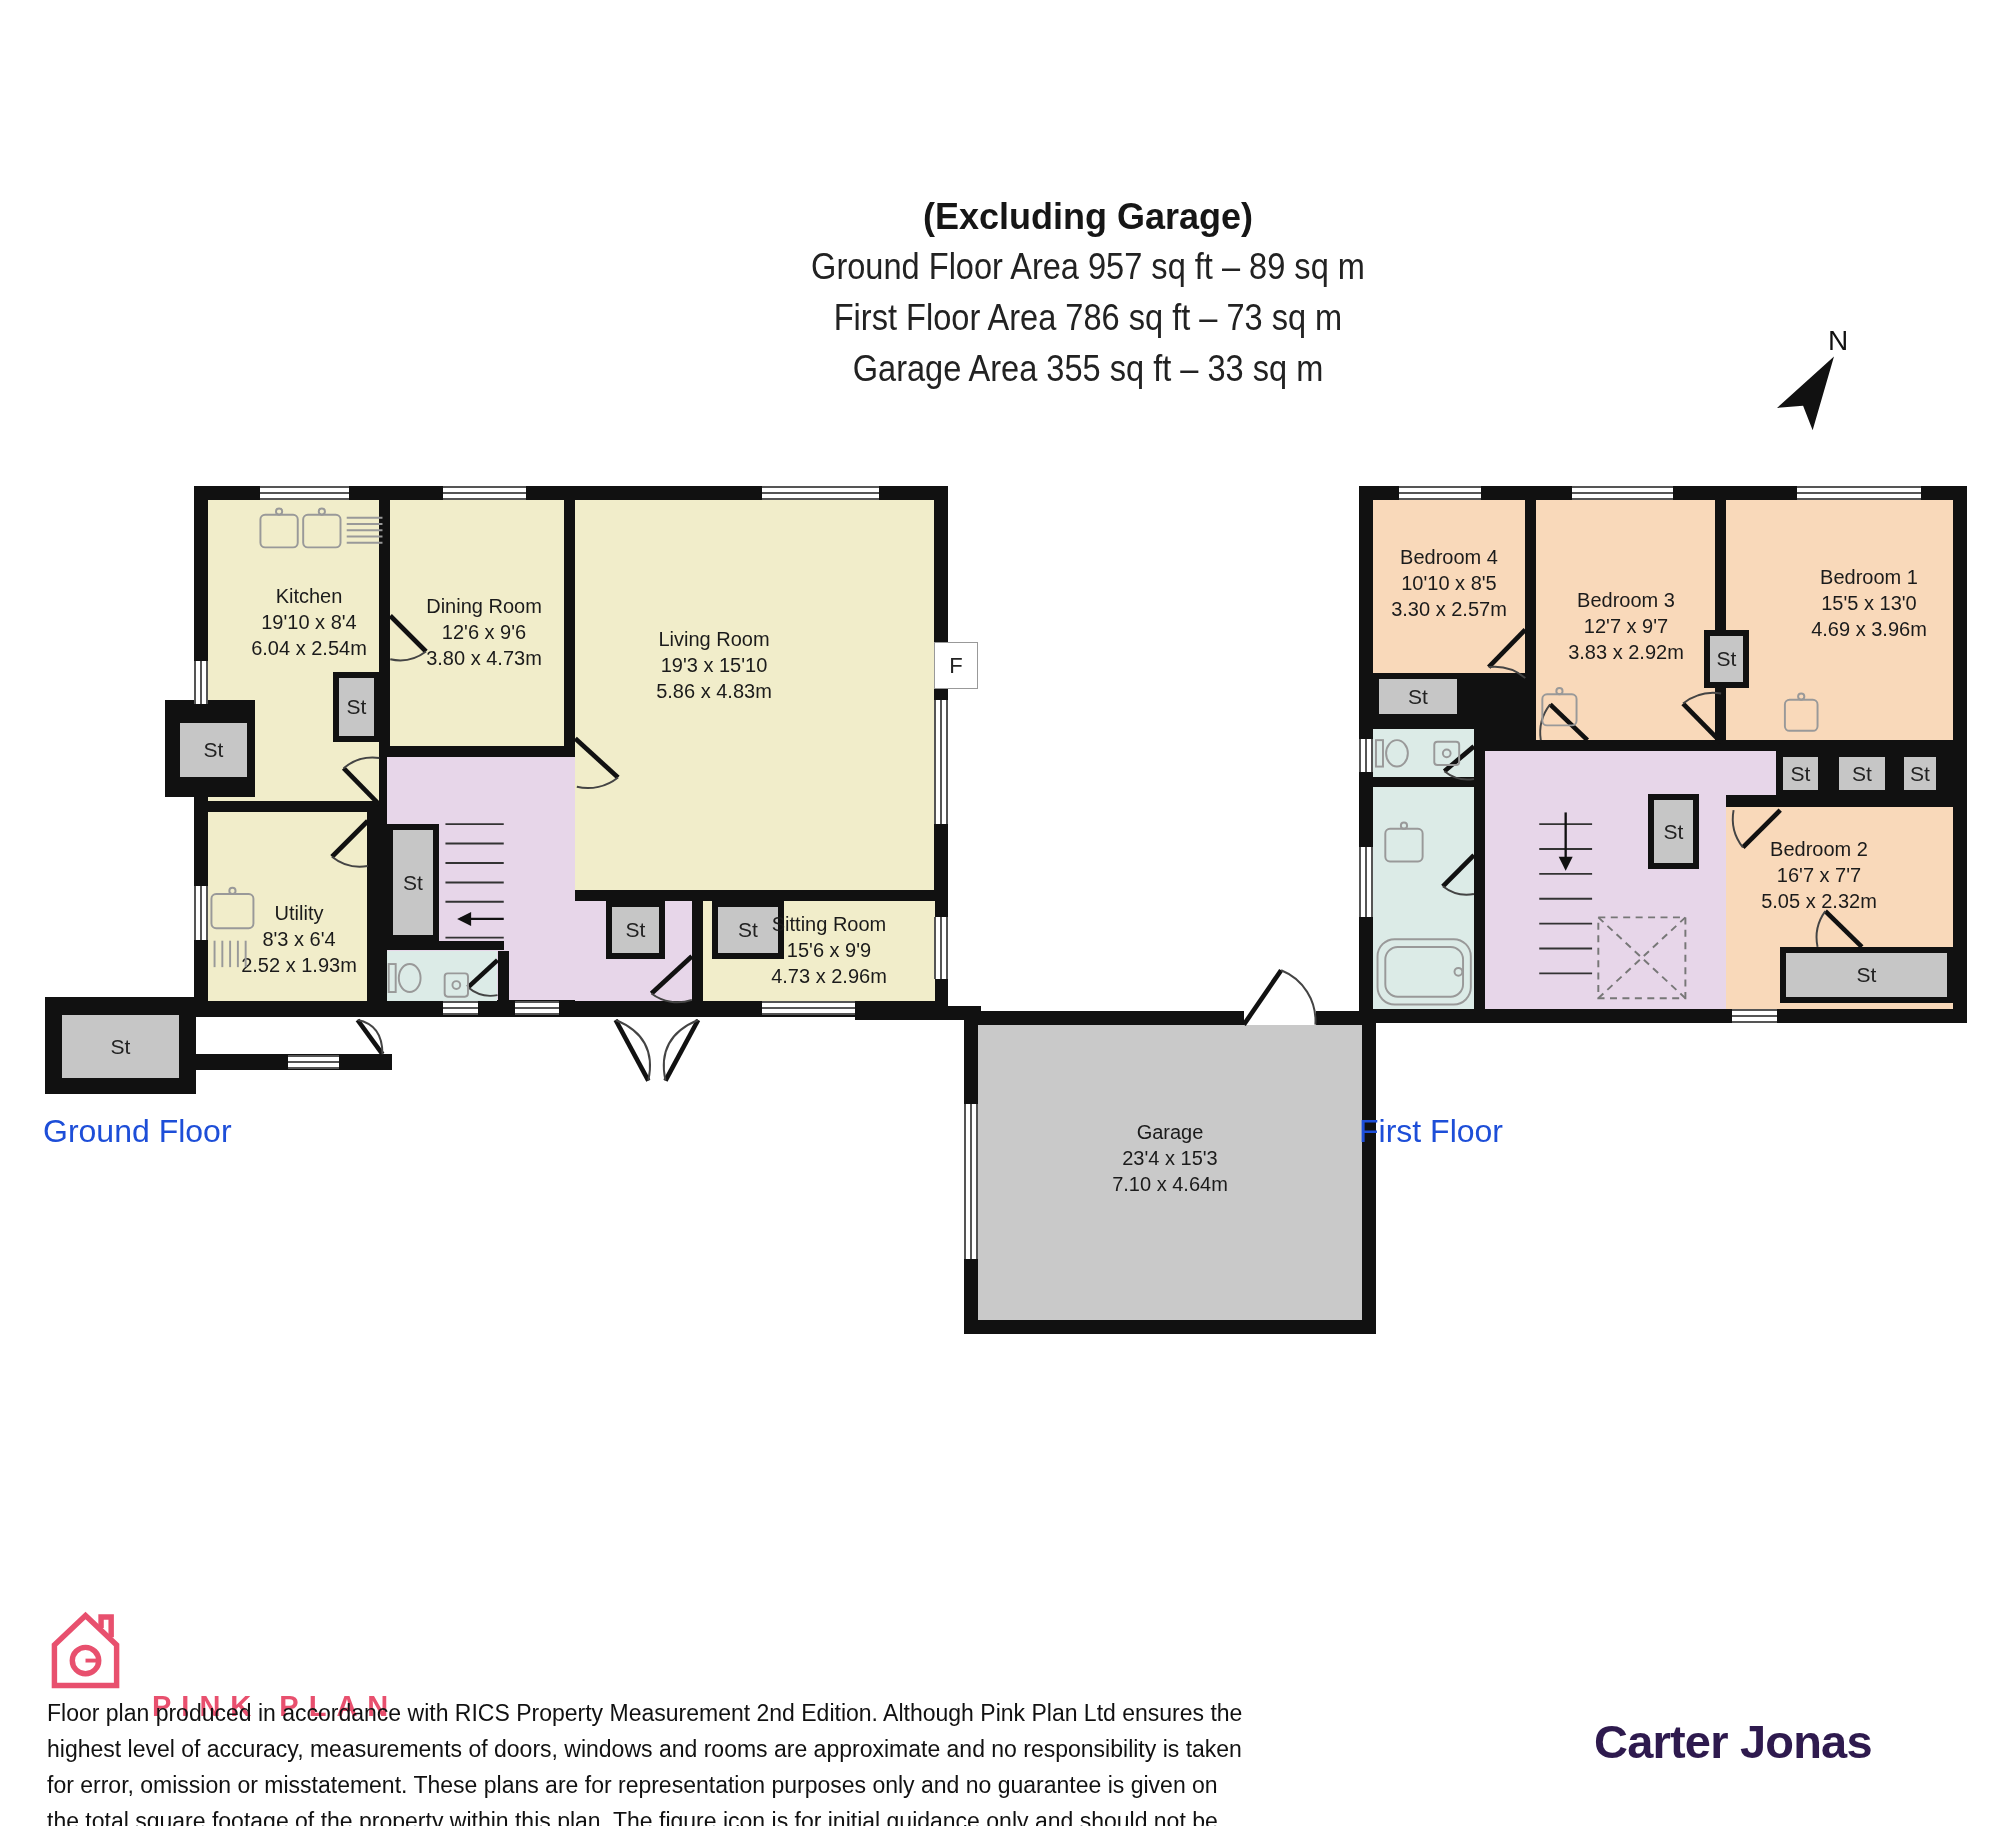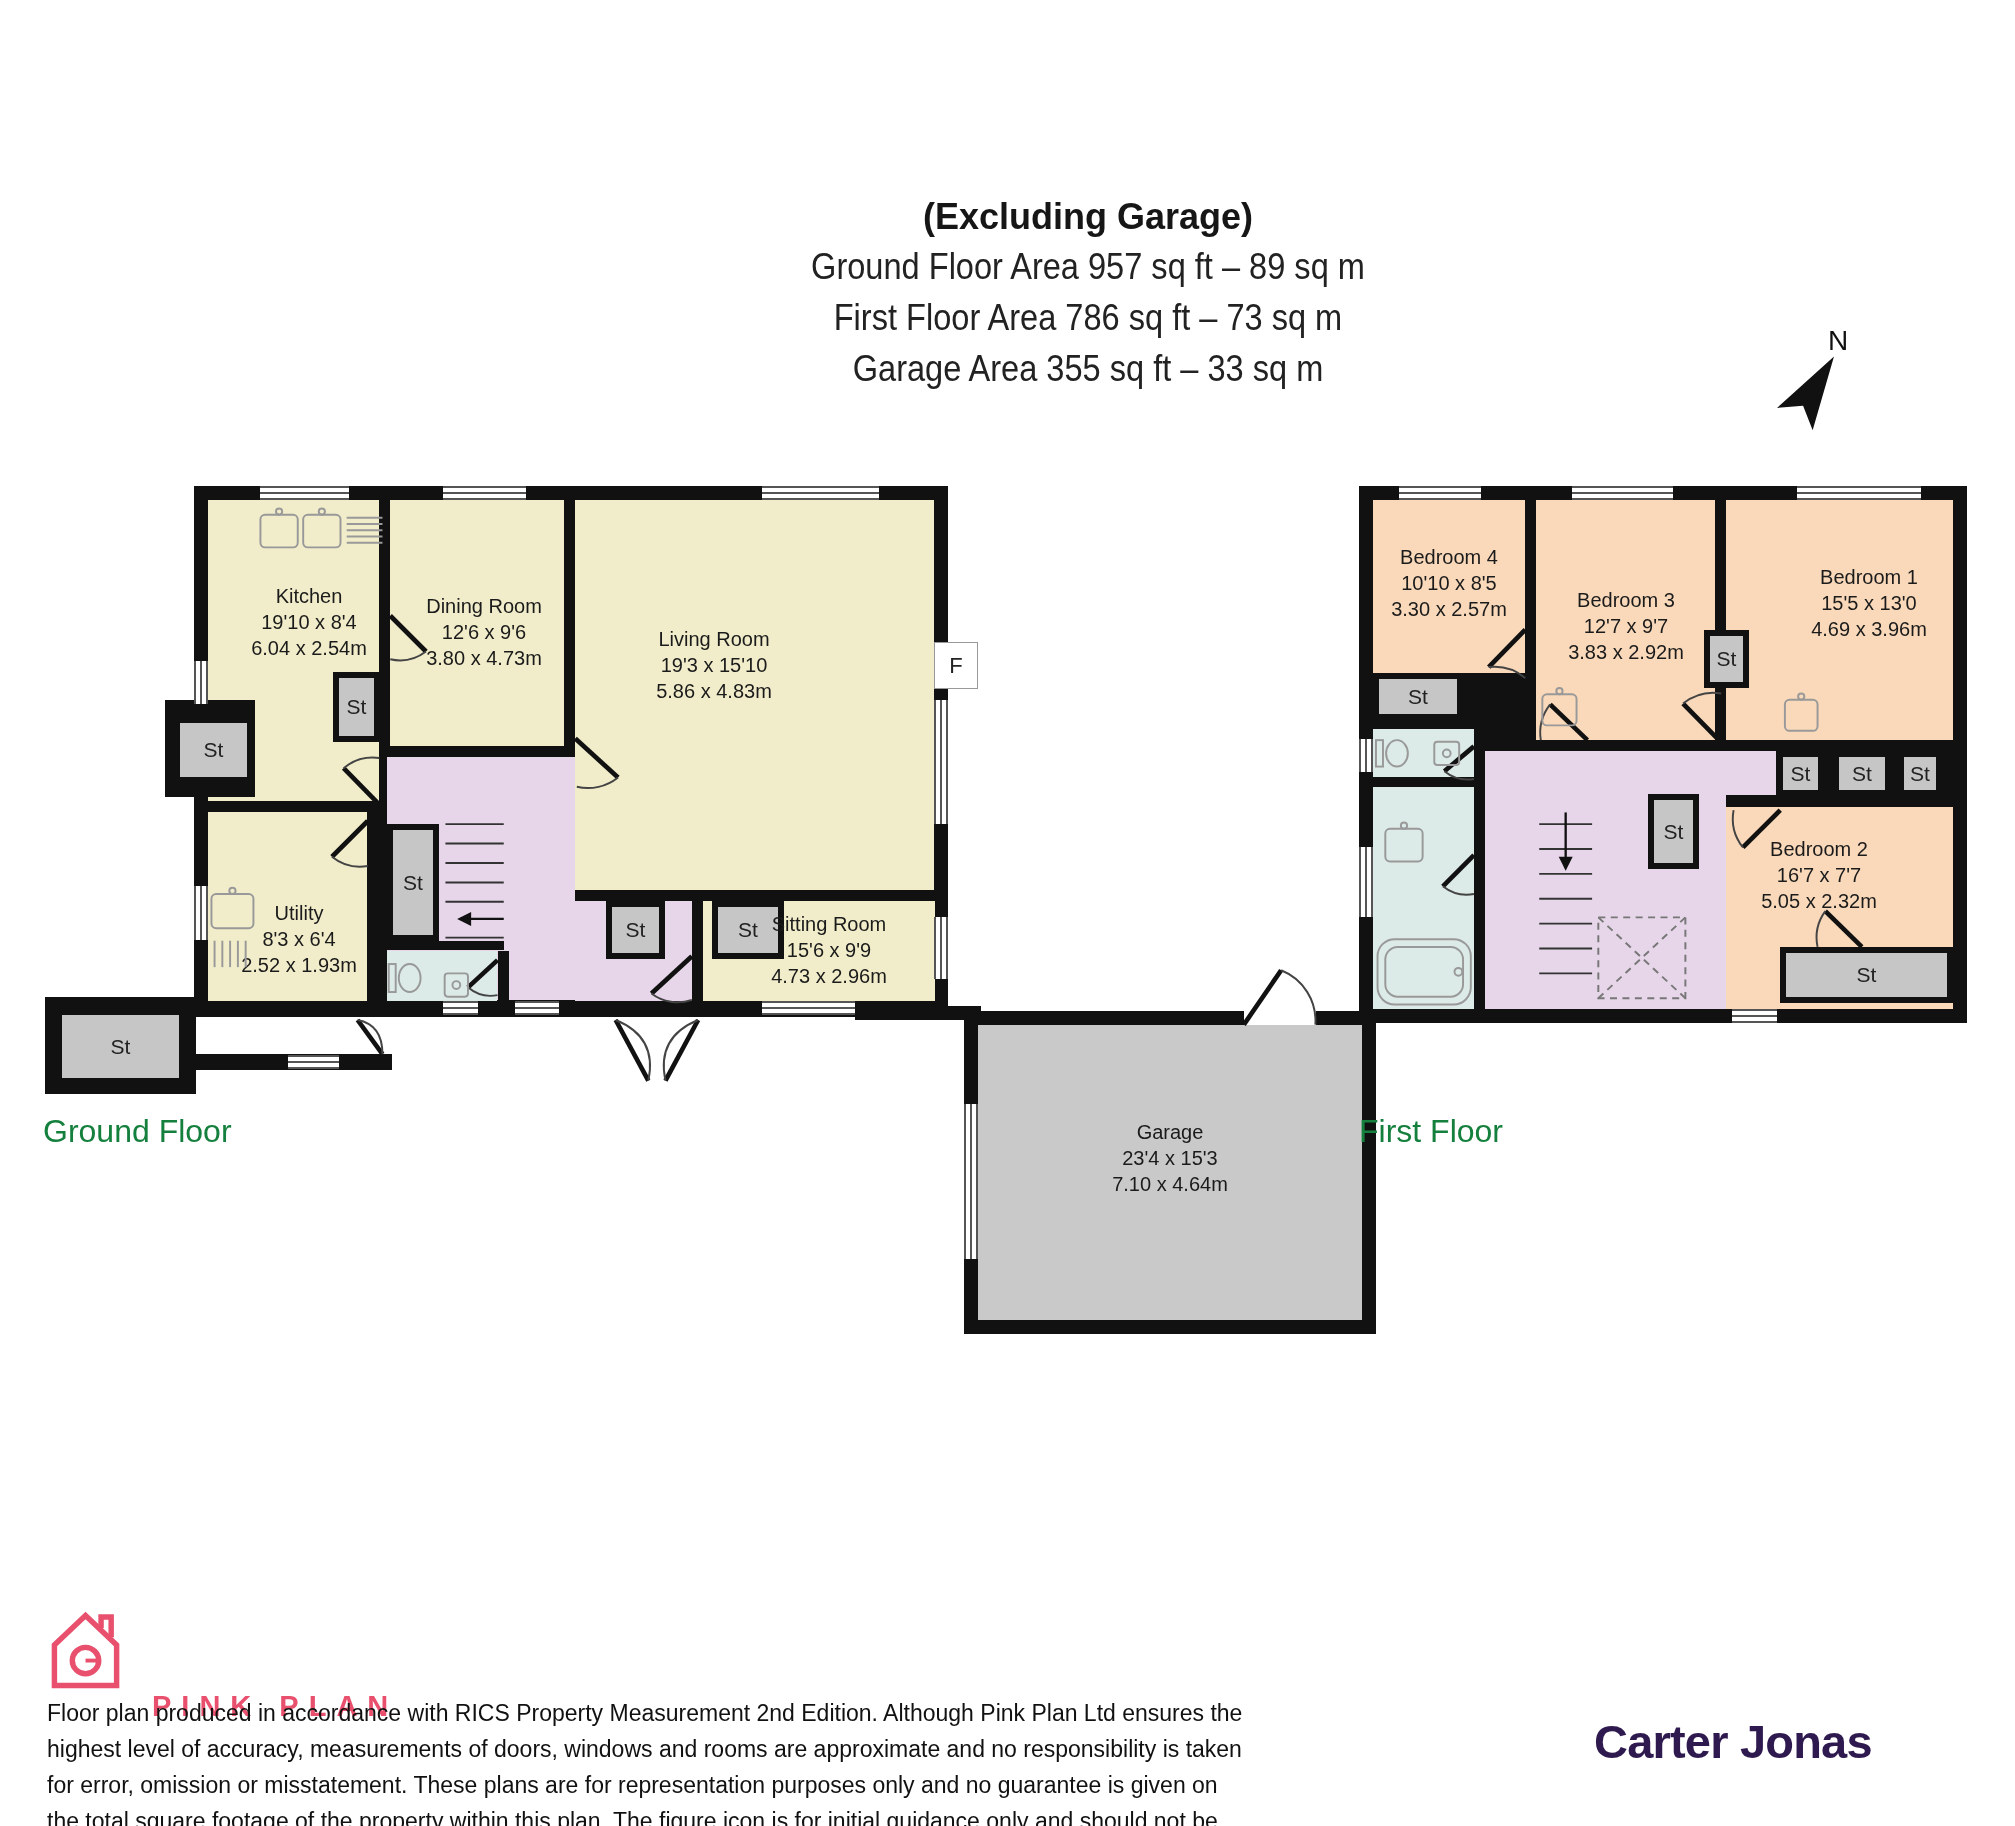--- a/index.html
+++ b/index.html
@@ -31,21 +31,21 @@
     transform:translateX(-50%);white-space:nowrap;
   }
   .rlabel span{display:block;}
   .winh{position:absolute;height:14px;
     background:linear-gradient(to bottom,#555 0 2.3px,#fff 2.3px calc(50% - 1.2px),#555 calc(50% - 1.2px) calc(50% + 1.2px),#fff calc(50% + 1.2px) calc(100% - 2.3px),#555 calc(100% - 2.3px));}
   .winv{position:absolute;width:14px;
     background:linear-gradient(to right,#555 0 2.3px,#fff 2.3px calc(50% - 1.2px),#555 calc(50% - 1.2px) calc(50% + 1.2px),#fff calc(50% + 1.2px) calc(100% - 2.3px),#555 calc(100% - 2.3px));}
   .header{position:absolute;left:505px;top:193px;width:1166px;text-align:center;color:#161616;}
   .header .h-bold{font-size:36px;font-weight:700;height:50px;line-height:47px;}
   .header .h-reg{font-size:37px;font-weight:400;height:51px;line-height:48px;color:#222;transform:scaleX(.88);}
-  .floor-label{position:absolute;font-size:32px;color:#15803d;}
+  .floor-label{position:absolute;font-size:32px;color:#1d4ed8;}
   .fbox{position:absolute;background:#fff;border:1.6px solid #999;display:flex;align-items:center;justify-content:center;font-size:22px;color:#222;box-sizing:border-box;}
   .north-n{position:absolute;font-size:28px;color:#111;}
   .pink-text{position:absolute;font-size:29px;font-weight:600;letter-spacing:10px;color:var(--pink);margin-top:48px;}
   .disclaimer{position:absolute;left:47px;top:1695px;width:1201px;font-size:23px;line-height:36px;color:#111;}
   .agent{position:absolute;left:1594px;top:1714px;font-size:47px;font-weight:600;letter-spacing:-0.8px;color:var(--purple);}
   svg.overlay{position:absolute;left:0;top:0;pointer-events:none;}
 </style>
 </head>
 <body>
 

